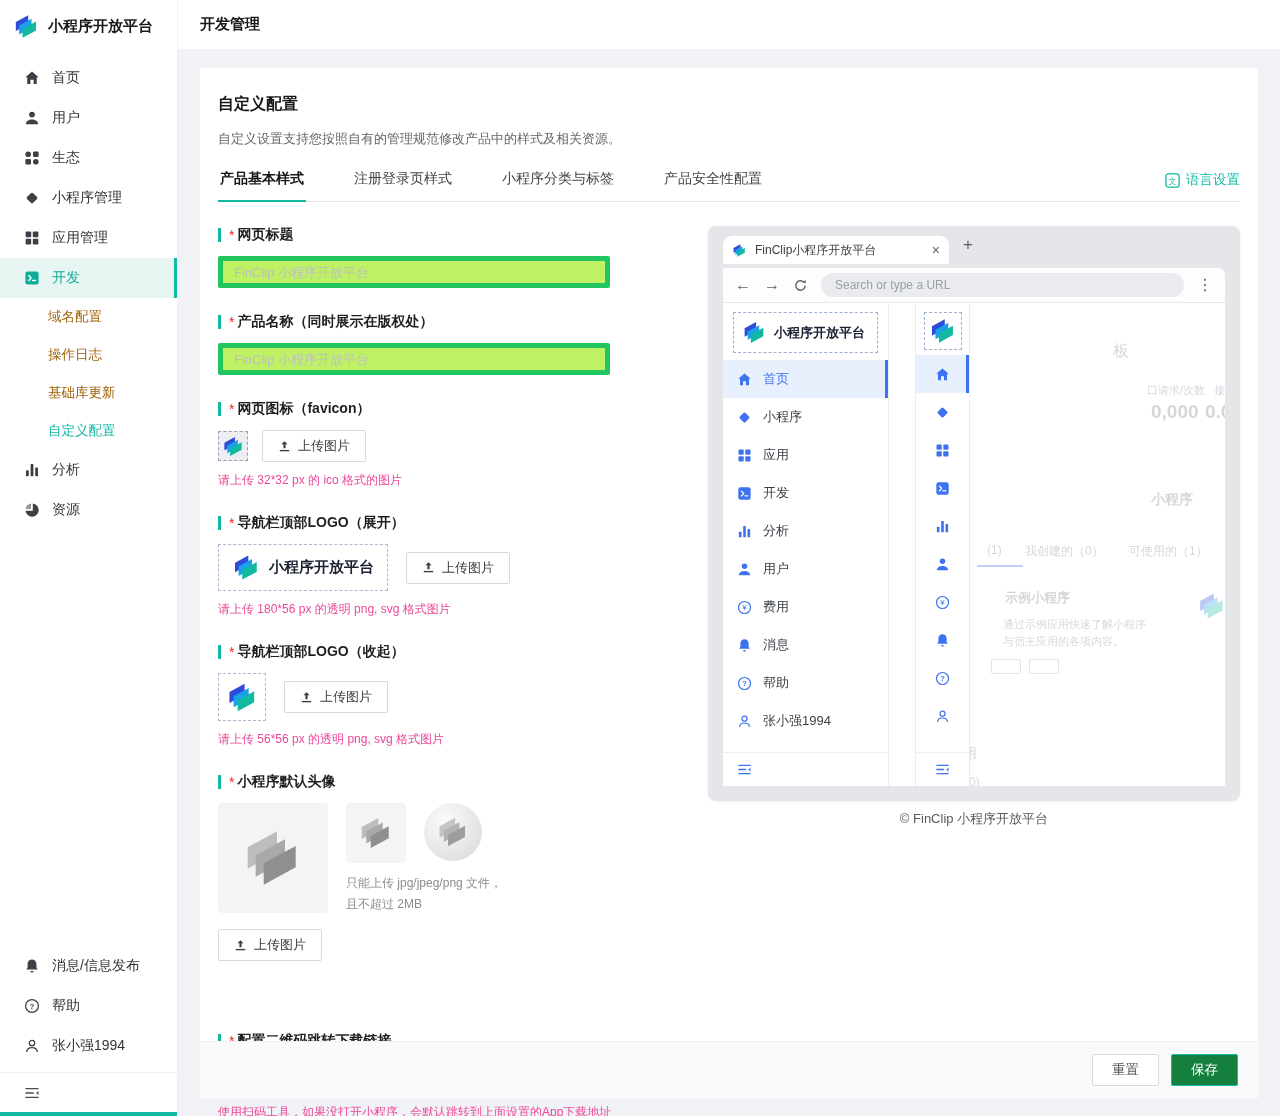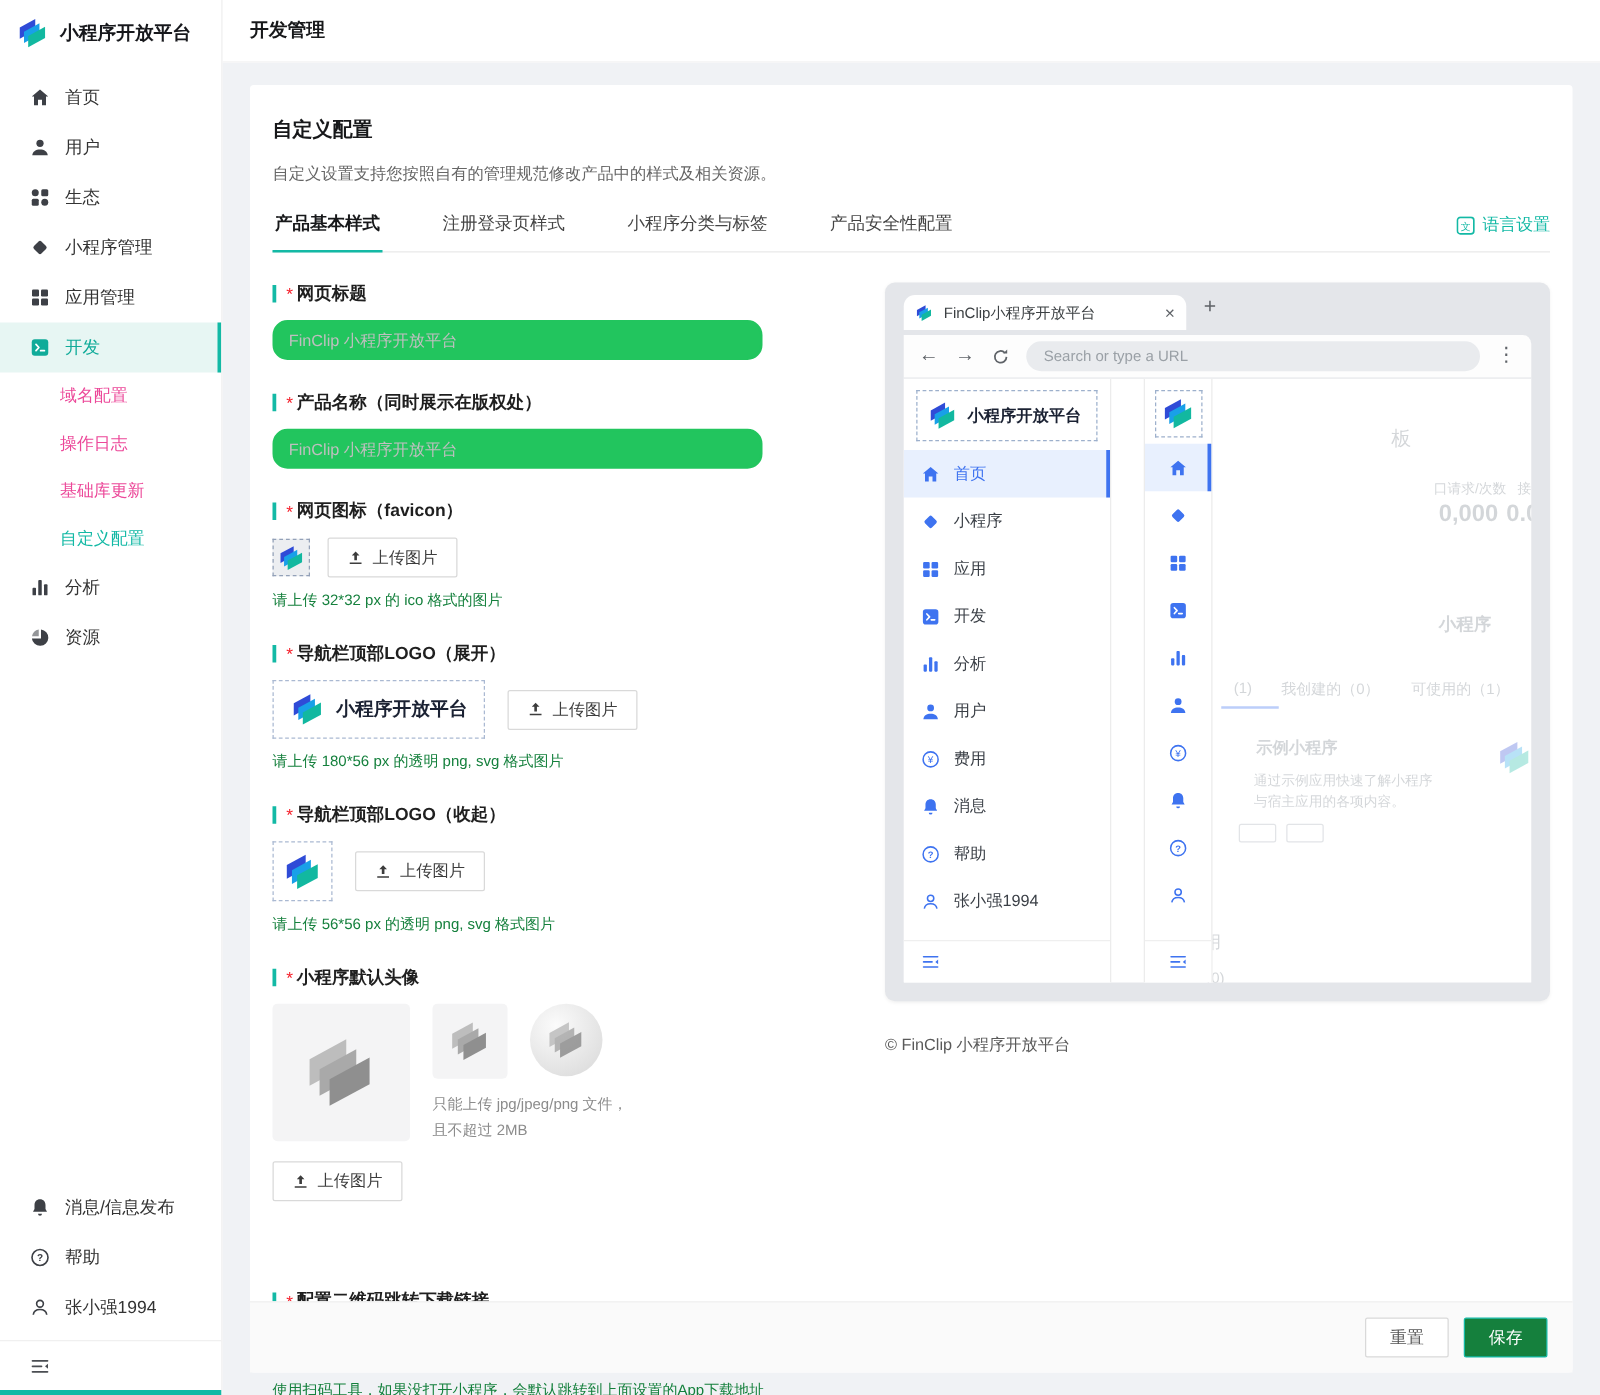--- a/index.html
+++ b/index.html
@@ -13,21 +13,21 @@
   .sidebar{width:178px;flex:none;background:#fff;border-right:1px solid #f0f0f0;display:flex;flex-direction:column;position:relative;z-index:5}
   .logo-row{height:52px;display:flex;align-items:center;gap:8px;padding:0 13px;cursor:pointer}
   .logo-row svg{width:27px;height:27px;flex:none}
   .logo-text{font-size:15px;font-weight:bold;color:#17181c;white-space:nowrap}
   .menu{flex:1;overflow:hidden;padding-top:6px}
   .mi{height:40px;display:flex;align-items:center;gap:12px;padding:0 14px 0 24px;font-size:14px;color:#333;cursor:pointer;position:relative;white-space:nowrap}
   .mi .ic{color:#3d4046}
   .mi.active{background:#e7f6f3;color:#10ab99}
   .mi.active .ic{color:#10ab99}
   .mi.active::after{content:"";position:absolute;right:0;top:0;bottom:0;width:3px;background:#13b9a5}
-  .smi{height:38px;display:flex;align-items:center;padding-left:48px;font-size:13.5px;color:#ec4899;cursor:pointer;white-space:nowrap}
+  .smi{height:38px;display:flex;align-items:center;padding-left:48px;font-size:13.5px;color:#a16207;cursor:pointer;white-space:nowrap}
   .smi.active{color:#13b9a5}
   .sidebar-bottom{padding-top:4px}
   .fold-row{height:40px;border-top:1px solid #f0f0f0;display:flex;align-items:center;padding-left:24px;color:#4a4d52;margin-top:6px;cursor:pointer}
   .sidebar-accent{height:4px;background:#13b9a5}
 
   
   .main{flex:1;display:flex;flex-direction:column;min-width:0}
   .topbar{height:50px;background:#fff;display:flex;align-items:center;padding:0 22px;border-bottom:1px solid #f3f3f3;flex:none}
   .topbar h1{font-size:15px;font-weight:bold;color:#17181a}
   .content{flex:1;padding:18px 22px;overflow:hidden}
@@ -43,25 +43,25 @@
 
   .cols{display:flex;gap:16px;margin-top:24px}
   .form-col{width:474px;flex:none}
   .preview-col{flex:1;min-width:0}
 
   
   .field{margin-bottom:25px}
   .flabel{display:flex;align-items:center;margin-bottom:12px;font-size:14px;font-weight:bold;color:#1f1f1f}
   .flabel .bar{width:3px;height:14px;background:#13b9a5;margin-right:8px;flex:none}
   .req{color:#f5222d;margin-right:3px;font-weight:normal}
-  .tinput{width:392px;height:32px;border:2px solid #22c55e;border-radius:12px;padding:0 11px;font-size:13px;color:#333;font-family:inherit;outline:none;background:#22c55e}
+  .tinput{width:392px;height:32px;border:5px solid #22c55e;border-radius:2px;padding:0 11px;font-size:13px;color:#333;font-family:inherit;outline:none;background:#bef264}
   .tinput::placeholder{color:#bfbfbf}
   .upbtn{display:inline-flex;align-items:center;gap:7px;height:32px;padding:0 15px;border:1px solid #d9d9d9;background:#fff;border-radius:2px;font-size:13px;color:#3d3d3d;cursor:pointer;font-family:inherit;white-space:nowrap}
   .upbtn .ic{color:#3d3d3d;width:13px;height:13px}
-  .hint{font-size:12px;color:#15803d;margin-top:10px}
+  .hint{font-size:12px;color:#ec4899;margin-top:10px}
   .fav-row{display:flex;align-items:center;gap:14px}
   .fav-box{width:30px;height:30px;border:1px dashed #93a1b8;background:#eceef1;display:flex;align-items:center;justify-content:center}
   .fav-box svg{width:23px;height:23px}
   .hrow{display:flex;align-items:center;gap:18px}
   .logoexp-box{border:1px dashed #aab9d2;padding:8px 13px;display:flex;align-items:center;gap:8px;background:#fff}
   .logoexp-box svg{width:29px;height:29px}
   .logoexp-text{font-size:15px;font-weight:bold;color:#1b2233;white-space:nowrap}
   .logocol-box{width:48px;height:48px;border:1px dashed #aab9d2;display:flex;align-items:center;justify-content:center}
   .logocol-box svg{width:33px;height:33px}
   .avatar-row{display:flex;gap:18px;align-items:flex-start}
@@ -110,21 +110,21 @@
   .pvc-item.active::after{content:"";position:absolute;right:0;top:0;bottom:0;width:3px;background:#3e73f0}
   .pvc-fold{margin-top:auto;width:100%;height:34px;border-top:1px solid #efefef;display:flex;align-items:center;justify-content:center;color:#3e73f0;background:#fff;flex:none}
 
   .ghost{position:absolute;left:166px;top:0;right:0;bottom:0;z-index:1;overflow:hidden}
   .g{position:absolute;color:#55606b;opacity:.25;white-space:nowrap}
   .gb{font-weight:bold}
   .gline{height:2px;background:#3e73f0;opacity:.35}
   .gpill{width:30px;height:15px;border:1px solid #8a94a0;border-radius:2px;opacity:.25}
   .glogo{position:absolute;width:30px;height:30px;opacity:.3}
 
-  .copyright{font-size:13px;color:#5a5a5a;margin-top:26px}
+  .copyright{text-align:center;font-size:13px;color:#5a5a5a;margin-top:9px}
 
   
   .card-footer{margin-top:auto;background:#fafafa;border-top:1px solid #f0f0f0;padding:12px 20px;display:flex;justify-content:flex-end;gap:12px}
   .btn{height:32px;padding:0 19px;border-radius:2px;border:1px solid #d9d9d9;background:#fff;color:#555;font-size:13.5px;font-family:inherit;cursor:pointer}
   .btn.primary{background:#15803d;border-color:#13b9a5;color:#fff}
 </style>
 </head>
 <body>
 
 <svg width="0" height="0" style="position:absolute" aria-hidden="true">

